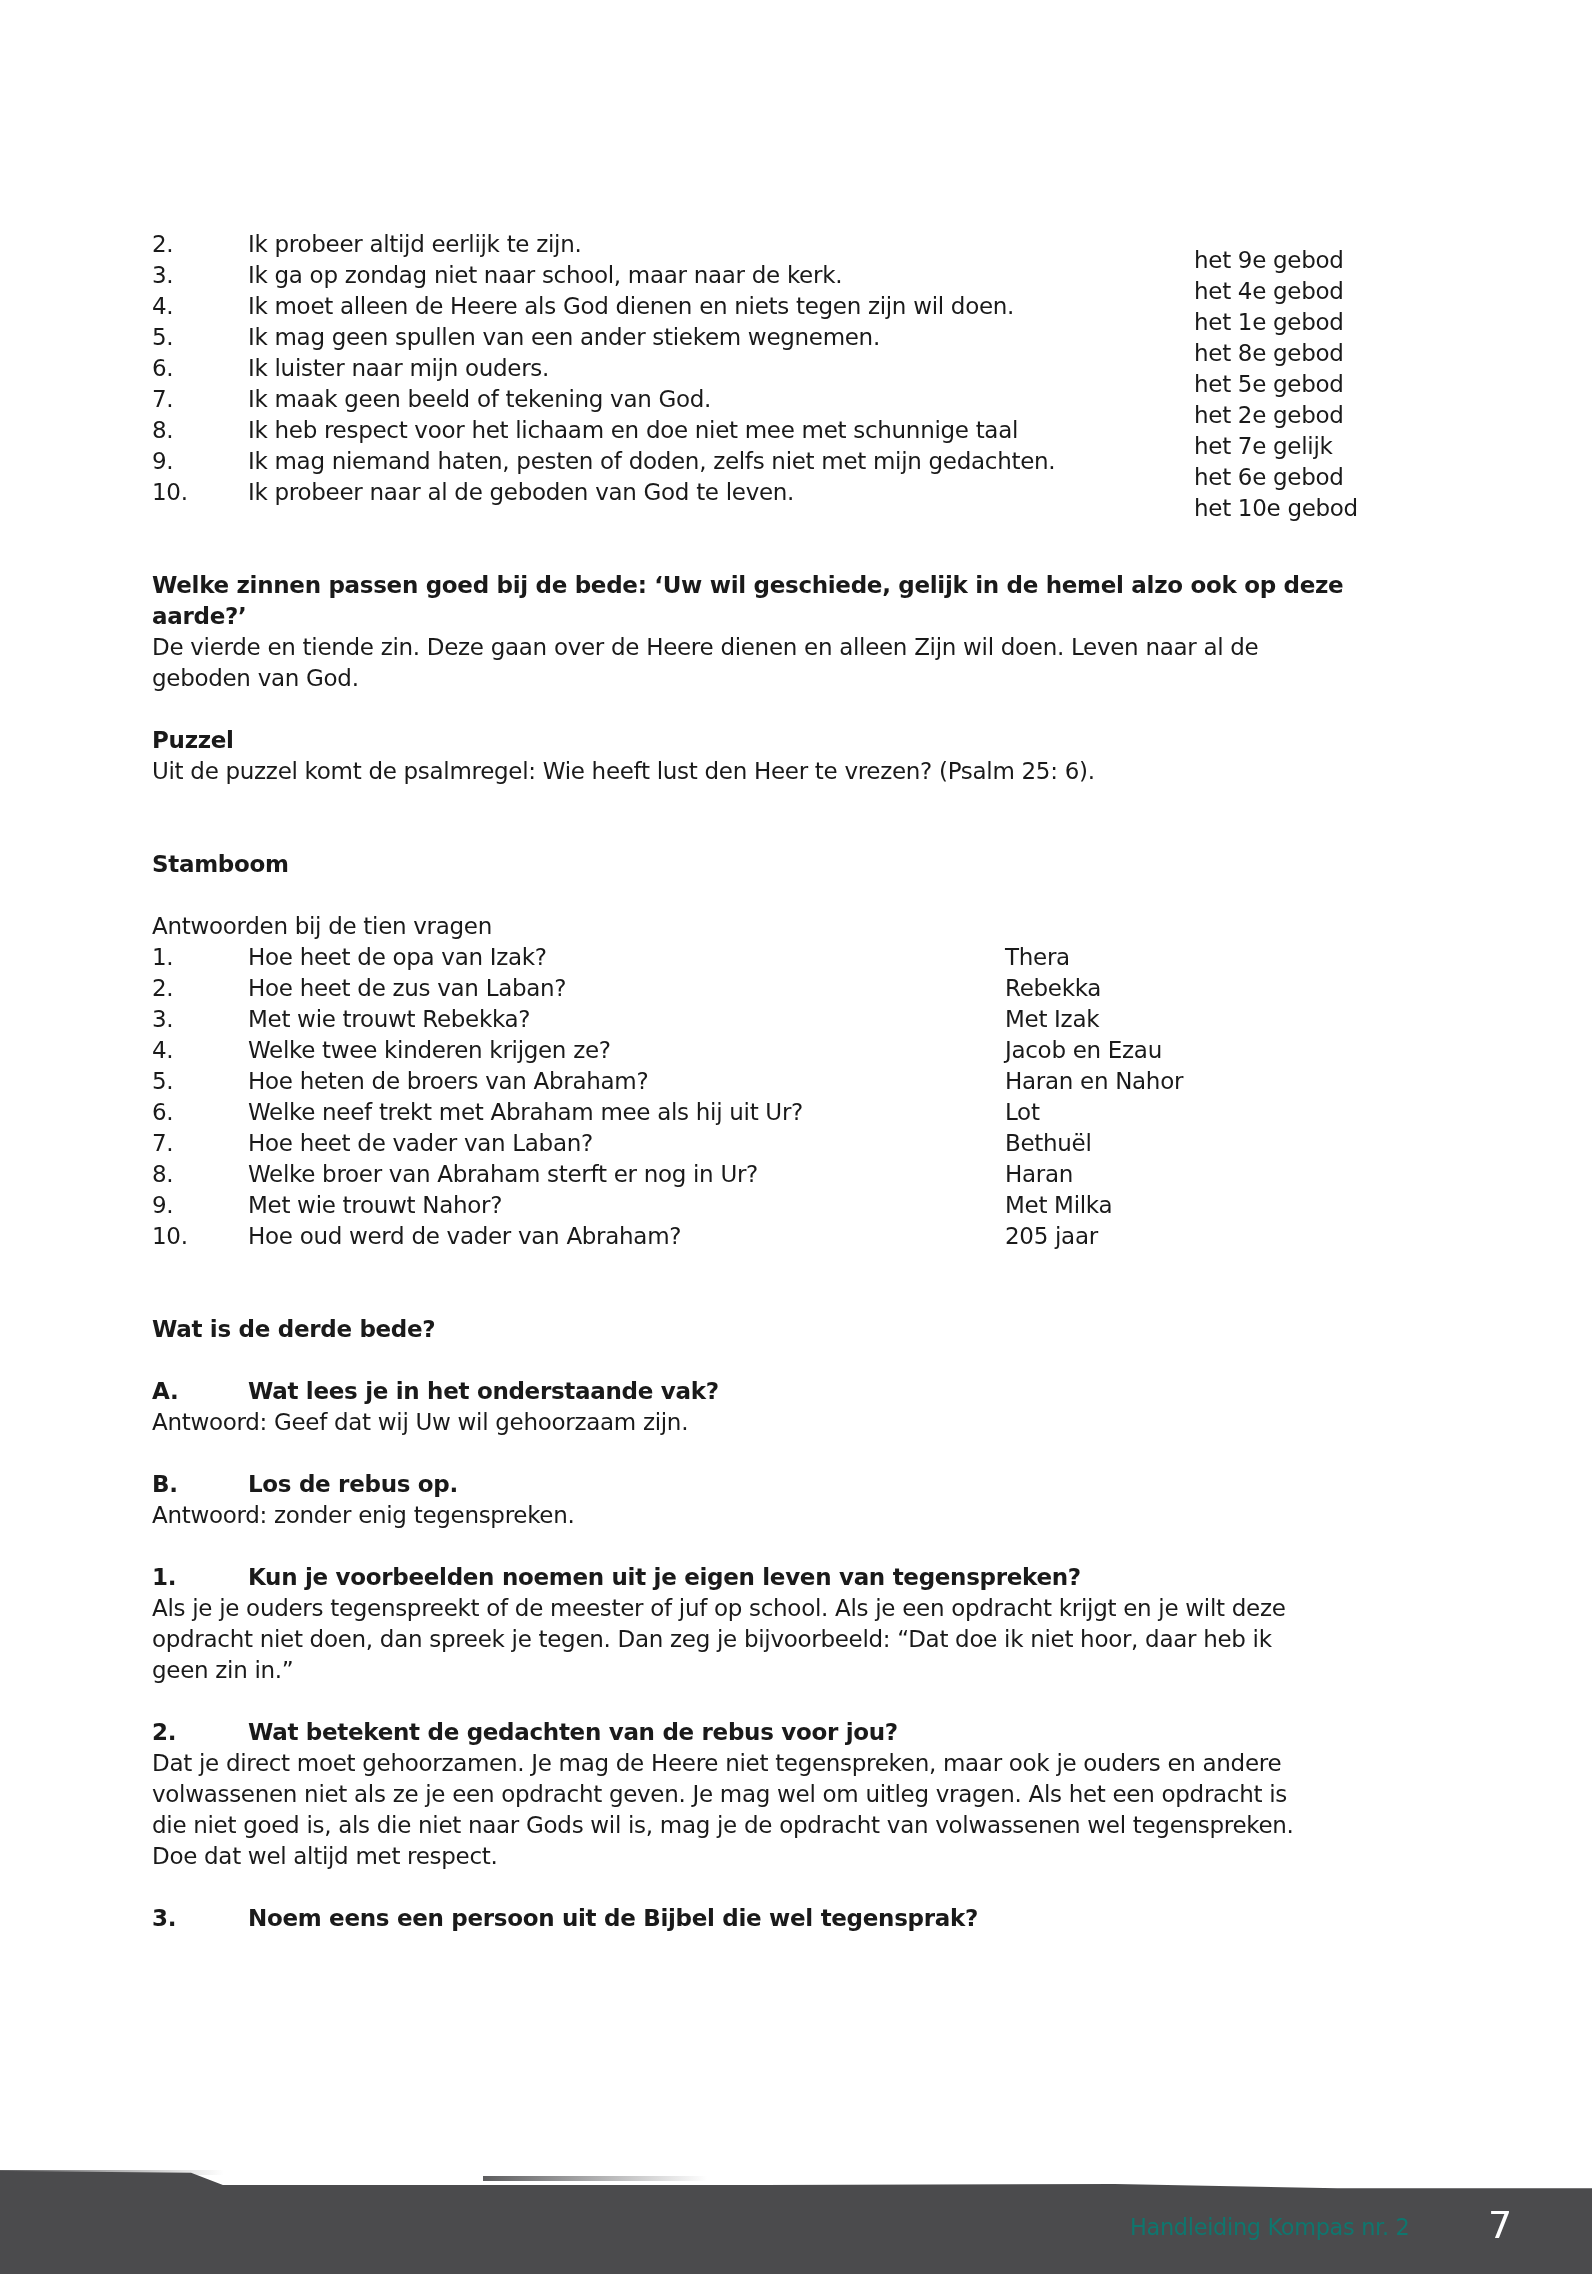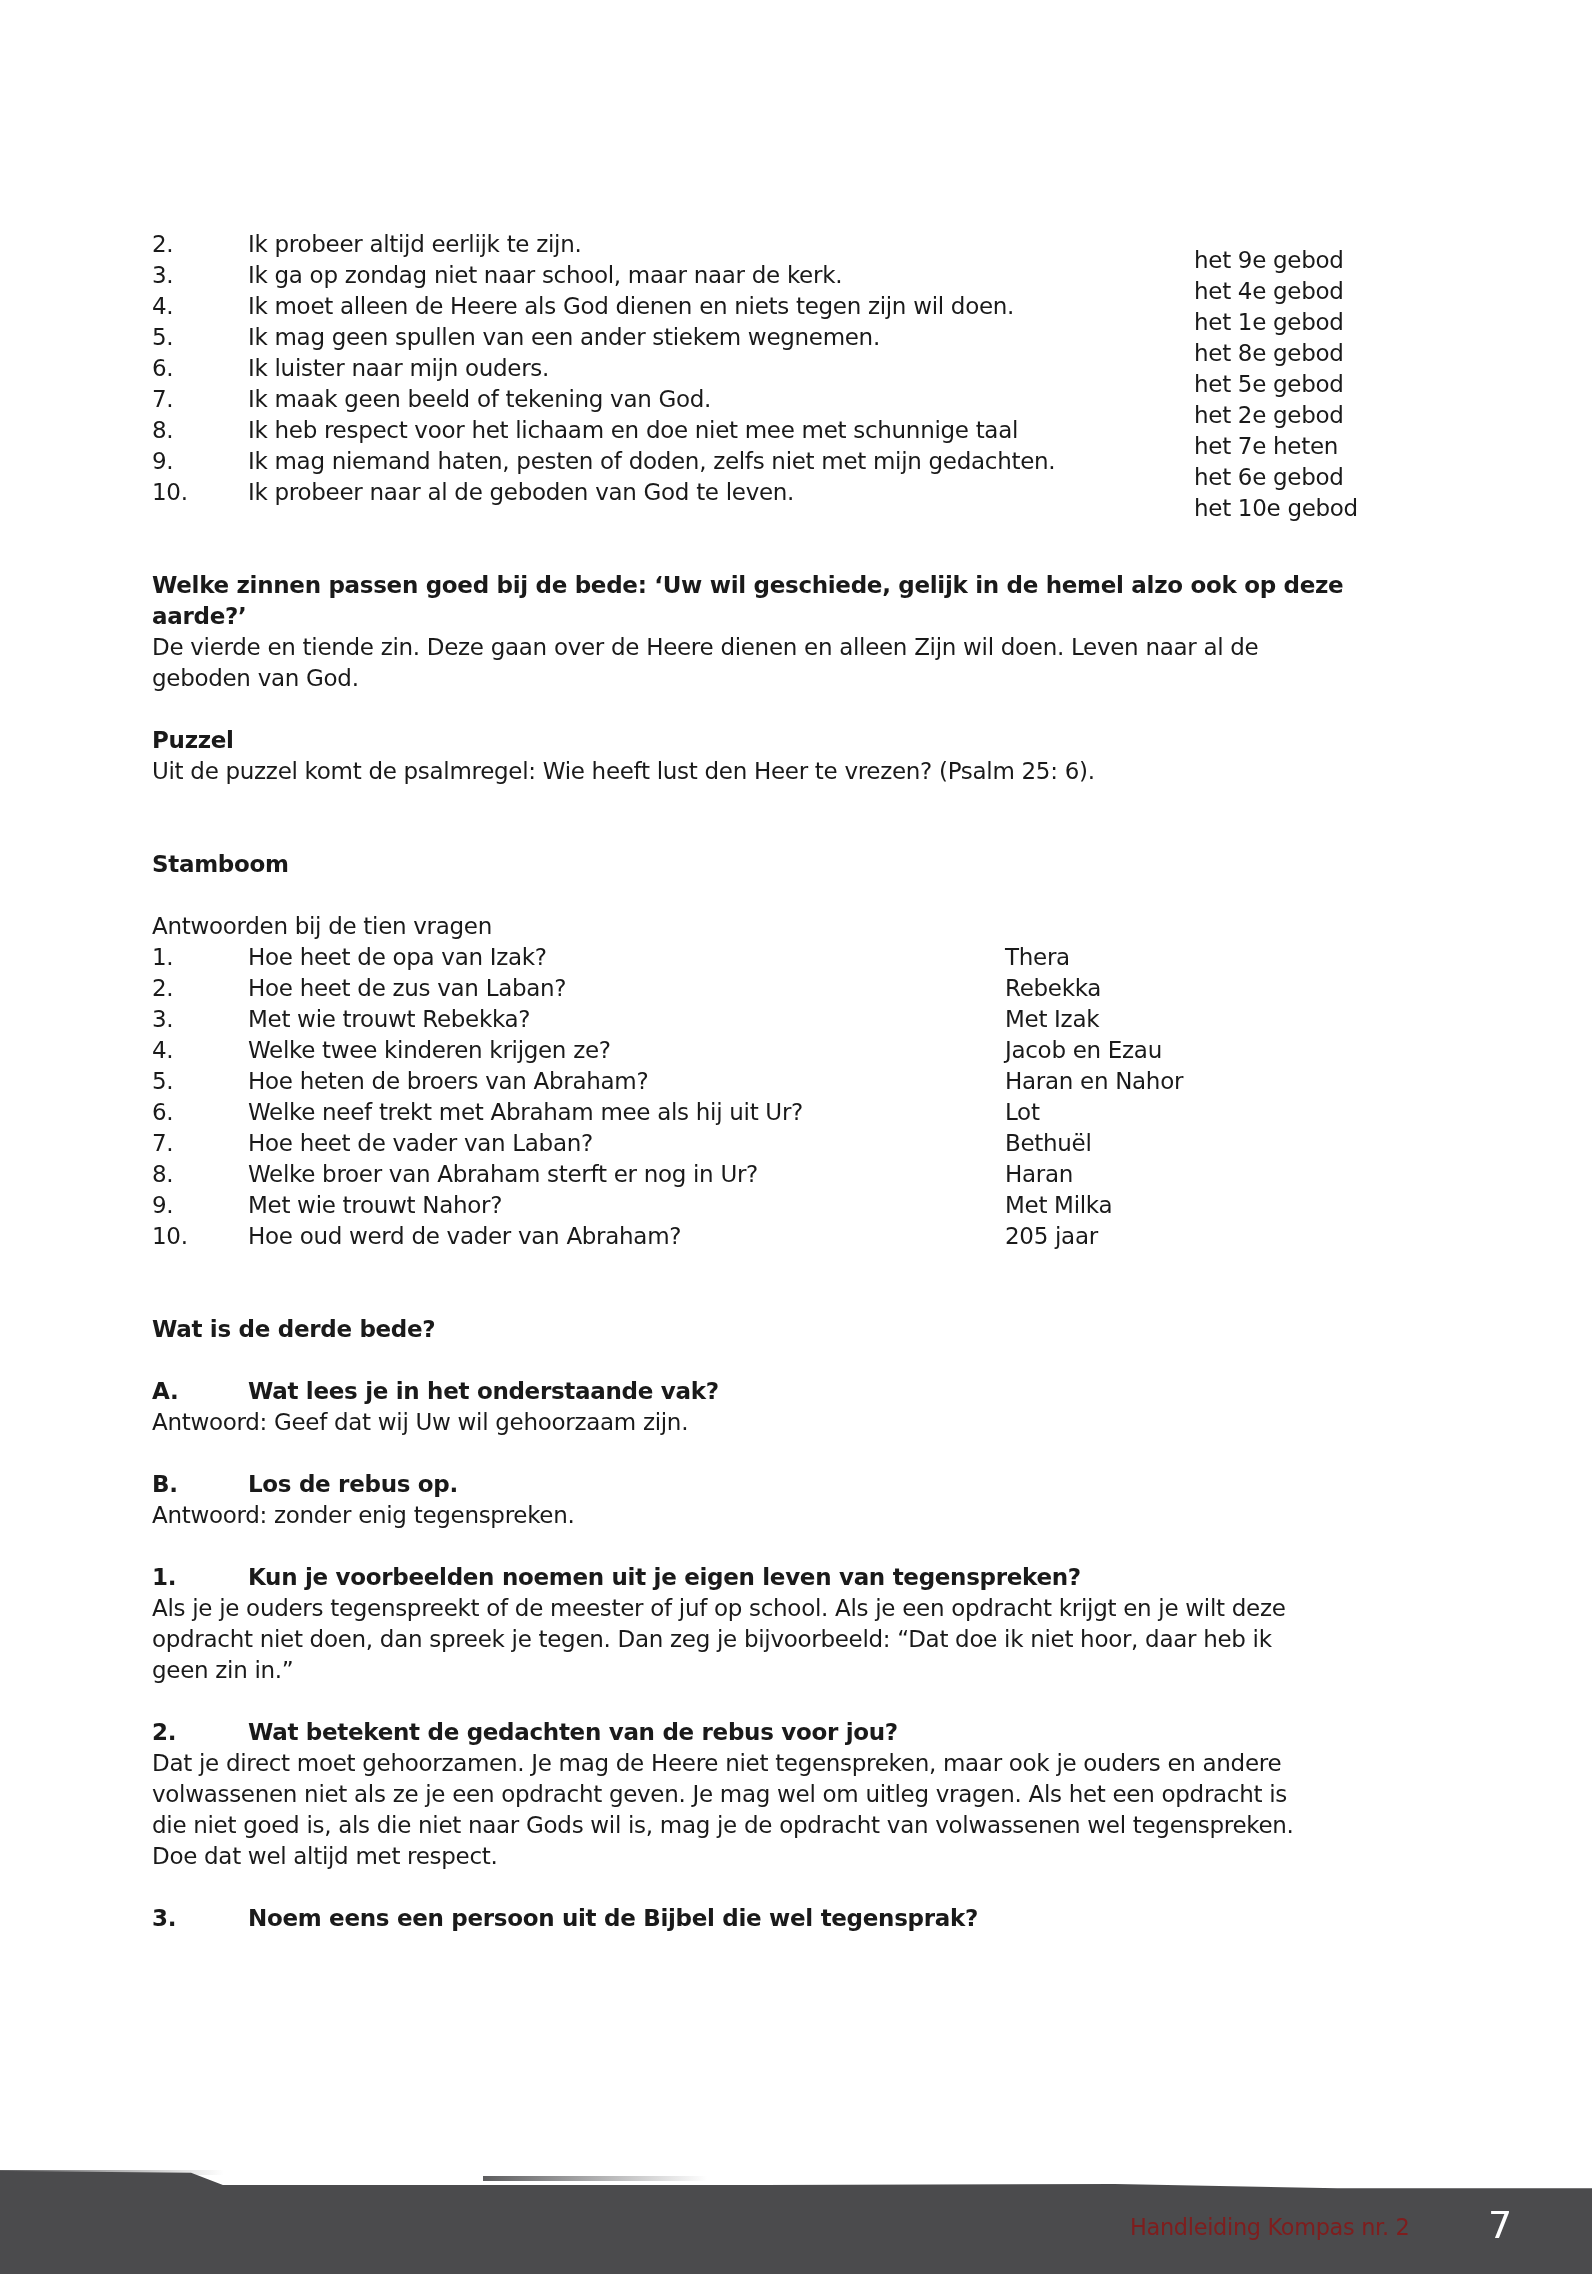--- a/index.html
+++ b/index.html
@@ -18,21 +18,21 @@
     .right-ans { position: absolute; left: 853px; top: 0; }
     .bold { font-weight: bold; }
     .footer {
       position: absolute; left: 0; top: 2171px; width: 1592px; height: 103px;
       background: #4b4b4d;
       clip-path: polygon(0 0, 12% 1.7px, 14% 14px, 48% 14px, 70% 13px, 84% 17.3px, 100% 17.3px, 100% 100%, 0 100%);
     }
     .footer-streak {
       position: absolute; top: 2170px; height: 5.2px; background: linear-gradient(90deg, rgba(75,75,77,0.9), rgba(75,75,77,0));
     }
-    .footer-title { position: absolute; left: 1130px; top: 2214px; font-size: 22.4px; color: #7f1d1d; letter-spacing: -0.3px; }
+    .footer-title { position: absolute; left: 1130px; top: 2214px; font-size: 22.4px; color: #0f766e; letter-spacing: -0.3px; }
     .footer-page { position: absolute; left: 1488px; top: 2203px; font-size: 38px; color: #ffffff; }
   </style>
 </head>
 <body>
 
 <div class="page">
   <div class="content">
 
     <div>
       <div class="line">
@@ -61,21 +61,21 @@
           <span class="right-gebod">het 5e gebod</span>
         </div>
       <div class="line">
           <span class="num">7.</span>
           <span class="txt">Ik maak geen beeld of tekening  van God.</span>
           <span class="right-gebod">het 2e gebod</span>
         </div>
       <div class="line">
           <span class="num">8.</span>
           <span class="txt">Ik heb respect voor het lichaam en doe niet mee met schunnige taal</span>
-          <span class="right-gebod">het 7e heten</span>
+          <span class="right-gebod">het 7e gelijk</span>
         </div>
       <div class="line">
           <span class="num">9.</span>
           <span class="txt">Ik mag niemand haten, pesten of doden, zelfs niet met mijn gedachten.</span>
           <span class="right-gebod">het 6e gebod</span>
         </div>
       <div class="line">
           <span class="num">10.</span>
           <span class="txt">Ik probeer naar al de geboden van God te leven.</span>
           <span class="right-gebod">het 10e gebod</span>

